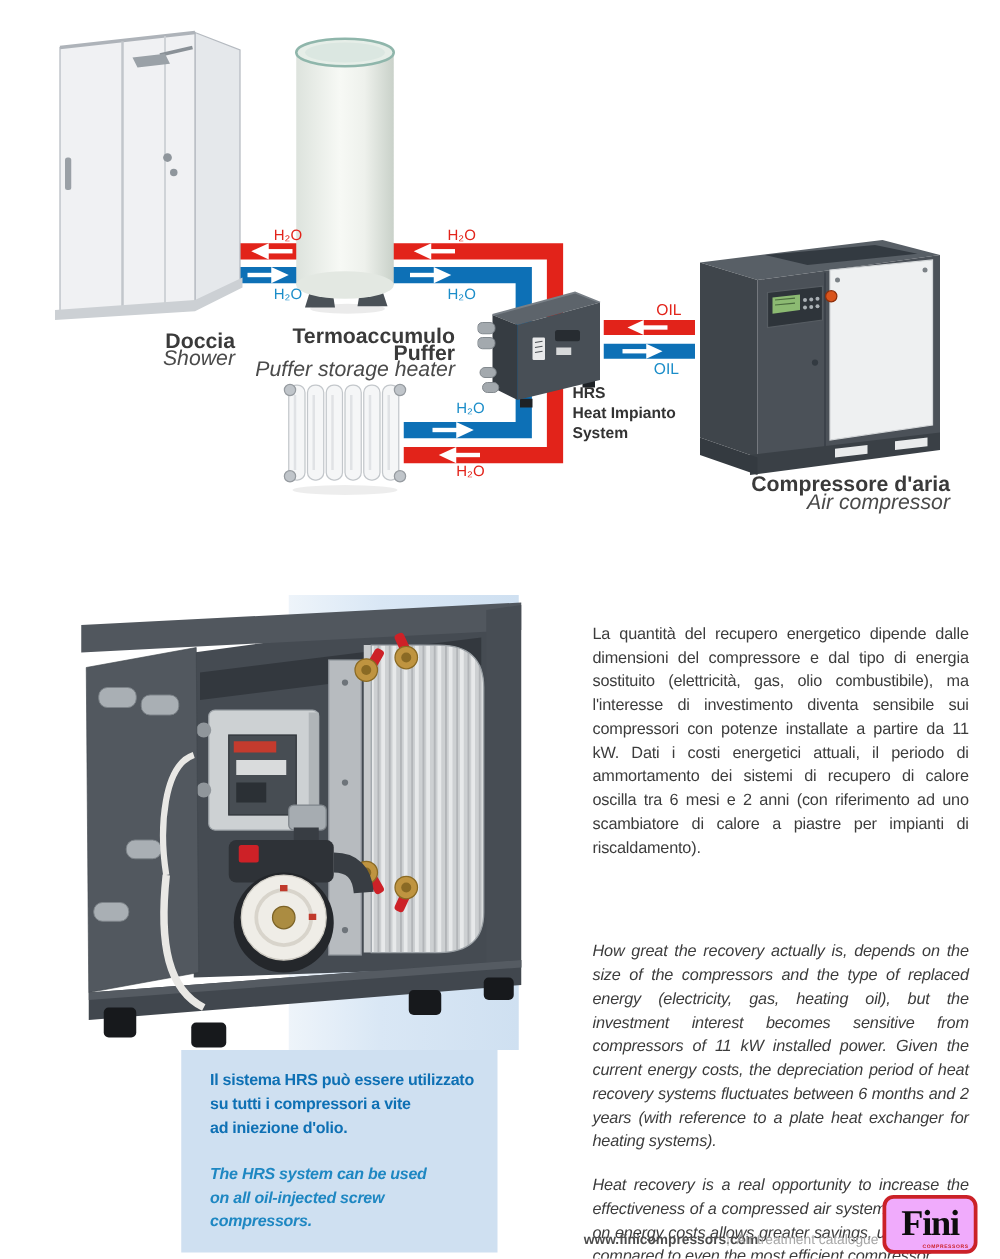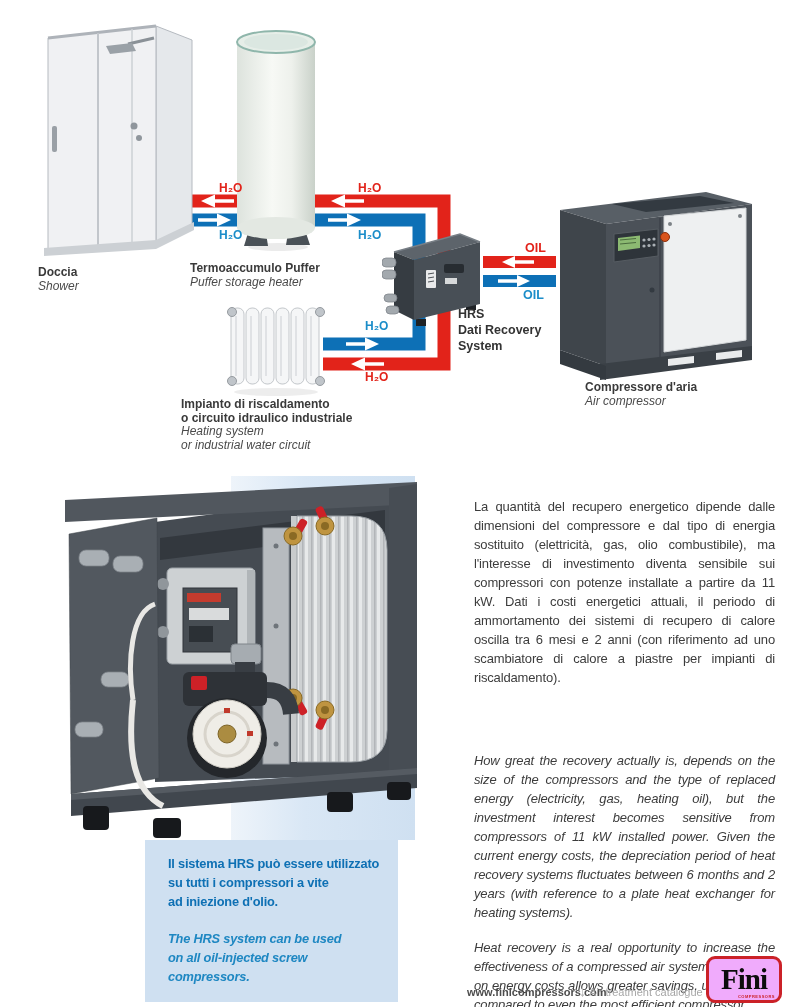--- a/index.html
+++ b/index.html
@@ -2,26 +2,26 @@
 <html style="--hot: #e2231a; --cold: #0d70b6; --hot-text: #e2231a; --cold-text: #1b8dc9; --panel-blue: #cfe0f1; --caption-it: #0e70b4; --caption-en: #1e87c2;"><head>
 <meta charset="utf-8">
 <style>
   html,body{margin:0;padding:0;background:#ffffff;}
   .page{
     position:relative;width:800px;height:1007px;background:#ffffff;overflow:hidden;
     font-family:"Liberation Sans",sans-serif;color:#3c3c3c;
   }
   .abs{position:absolute;}
   
-  .lbl{position:absolute;text-align:left;font-size:12px;line-height:13.5px;color:#3a3a3a;z-index:5;}
+  .lbl{position:absolute;text-align:right;font-size:17px;line-height:13.5px;color:#3a3a3a;z-index:5;}
   .lbl .b{font-weight:bold;display:block;}
   .lbl .i{font-style:italic;font-weight:normal;display:block;color:#4a4a4a;}
   .lbl .gap{height:8px;}
   .hrs-lbl{text-align:left;font-weight:bold;font-size:12.5px;line-height:16px;color:#333;}
-  .fluid{position:absolute;font-size:12px;font-weight:bold;z-index:5;letter-spacing:0;padding-left:21px;}
+  .fluid{position:absolute;font-size:12px;font-weight:normal;z-index:5;letter-spacing:0;padding-left:21px;}
   .fluid.hot{color:var(--hot-text,#e2231a);}
   .fluid.cold{color:var(--cold-text,#1b8dc9);}
   
   .caption-box{
     position:absolute;left:145px;top:840px;width:253px;height:162px;
     background:var(--panel-blue,#cfe0f1);box-sizing:border-box;padding:14px 0 0 23px;z-index:1;
   }
   .cap-it{color:var(--caption-it,#0e70b4);font-weight:bold;font-size:12.8px;line-height:19px;white-space:pre-line;letter-spacing:-0.2px;}
   .cap-en{color:var(--caption-en,#1e87c2);font-weight:bold;font-style:italic;font-size:12.8px;line-height:19px;white-space:pre-line;margin-top:18px;letter-spacing:-0.2px;}
   .photo-wrap{position:absolute;left:35px;top:476px;width:410px;height:364px;z-index:2;}
@@ -212,30 +212,23 @@
   </svg>
 
   <div class="lbl" style="left:38px;top:266px;width:150px">
     <span class="b">Doccia</span>
     <span class="i">Shower</span>
   </div>
   <div class="lbl" style="left:190px;top:262px;width:174px">
     <span class="b">Termoaccumulo Puffer</span>
     <span class="i">Puffer storage heater</span>
   </div>
-  <div class="lbl" style="left:181px;top:398px;width:190px">
-    <span class="b">Impianto di riscaldamento</span>
-    <span class="b">o circuito idraulico industriale</span>
-    <span class="gap"></span>
-    <span class="i">Heating system</span>
-    <span class="i">or industrial water circuit</span>
-  </div>
   <div class="lbl hrs-lbl" style="left:458px;top:306px;width:100px">
     <span style="display:block">HRS</span>
-    <span style="display:block">Dati Recovery</span>
+    <span style="display:block">Heat Impianto</span>
     <span style="display:block">System</span>
   </div>
   <div class="lbl" style="left:585px;top:381px;width:175px">
     <span class="b">Compressore d'aria</span>
     <span class="i">Air compressor</span>
   </div>
 
   <div class="caption-box">
     <div class="cap-it">Il sistema HRS può essere utilizzato
 su tutti i compressori a vite

